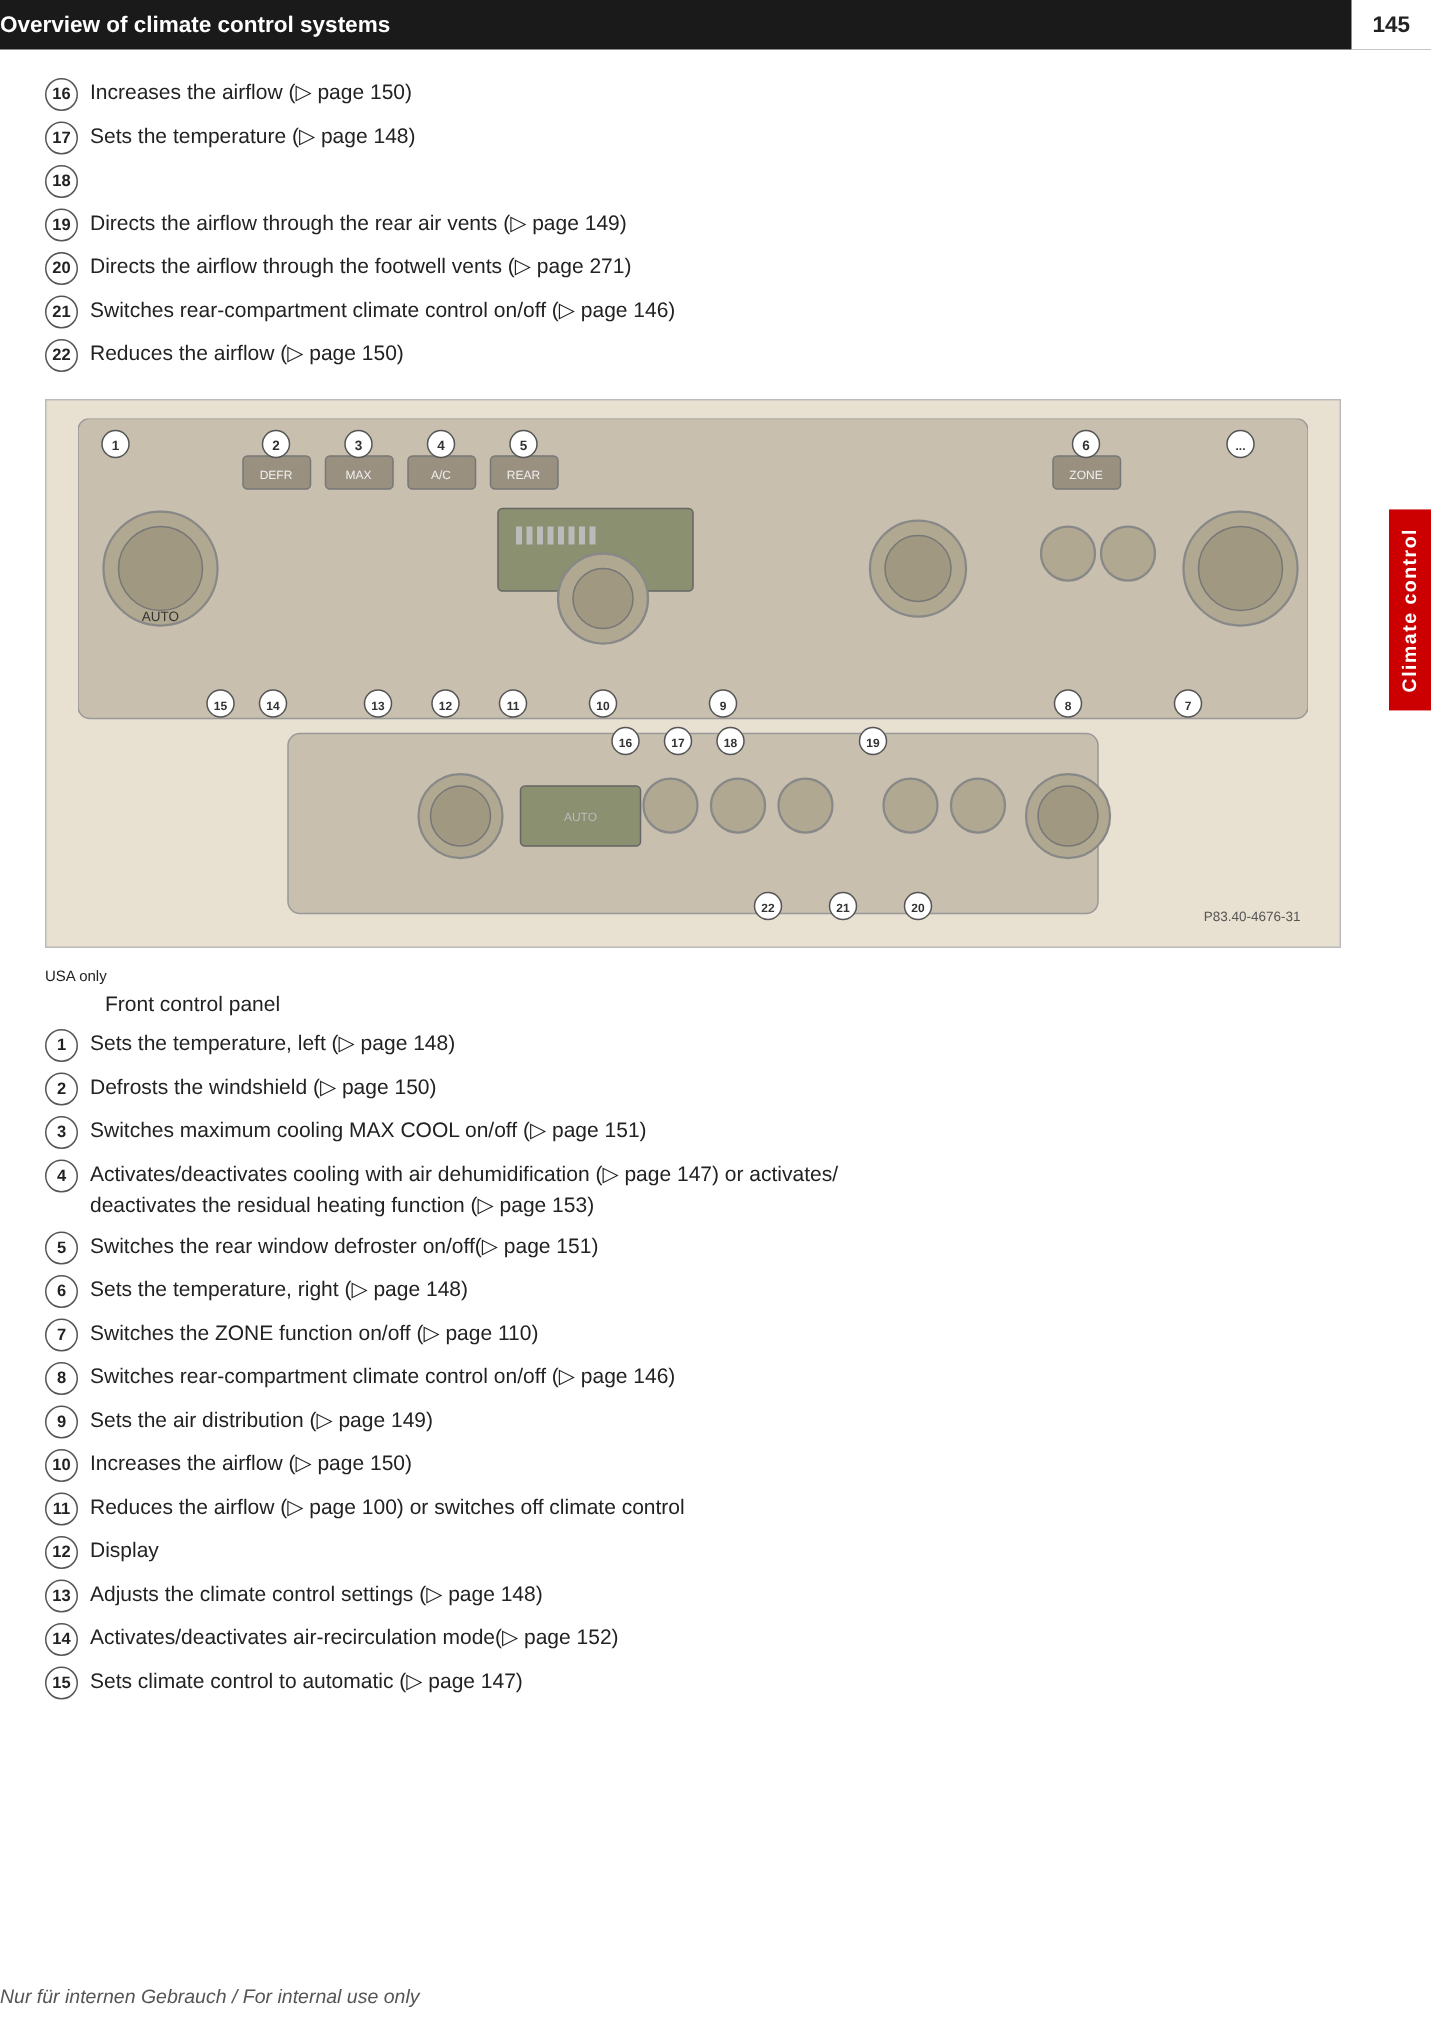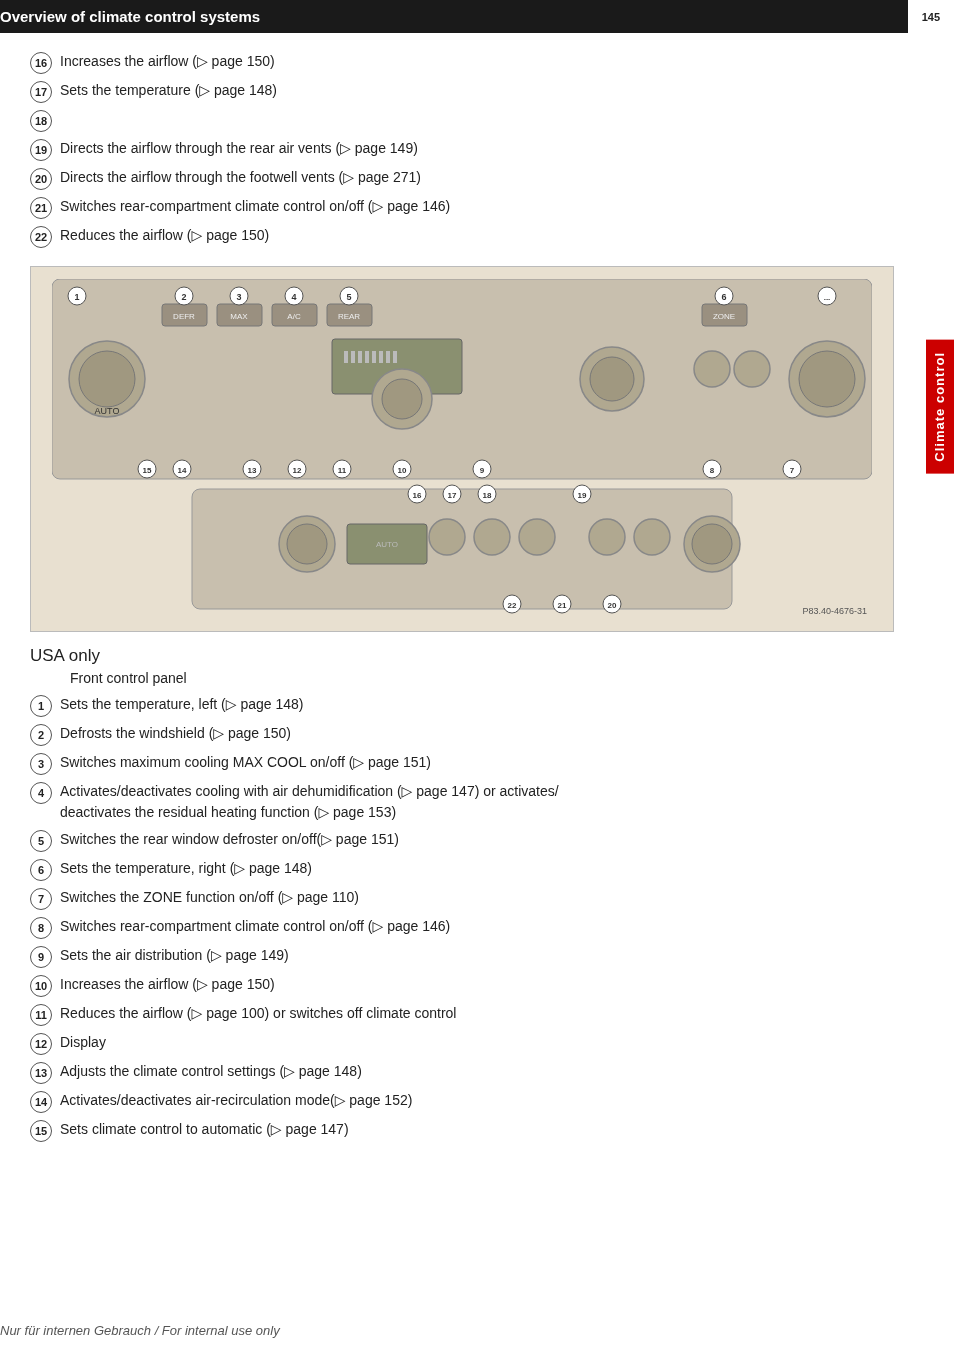--- a/index.html
+++ b/index.html
@@ -23,21 +23,21 @@
       font-weight: bold;
       position: relative;
     }
     .page-number {
       position: absolute;
       right: 0;
       top: 0;
       background: #fff;
       color: #222;
       font-weight: bold;
-      font-size: 11px;
+      font-size: 15px;
       padding: 8px 14px;
       height: 100%;
       display: flex;
       align-items: center;
     }
 
     
     .side-tab {
       position: absolute;
       right: 0;
@@ -91,21 +91,21 @@
       background: #e8e0d0;
       border: 1px solid #bbb;
       padding: 12px;
       display: flex;
       flex-direction: column;
       align-items: center;
     }
 
     
     .usa-only {
-      font-size: 17px;
+      font-size: 10px;
       margin-bottom: 4px;
       margin-top: 14px;
     }
     .section-title {
       font-size: 14px;
       font-weight: normal;
       margin-bottom: 8px;
       margin-left: 40px;
     }
 

